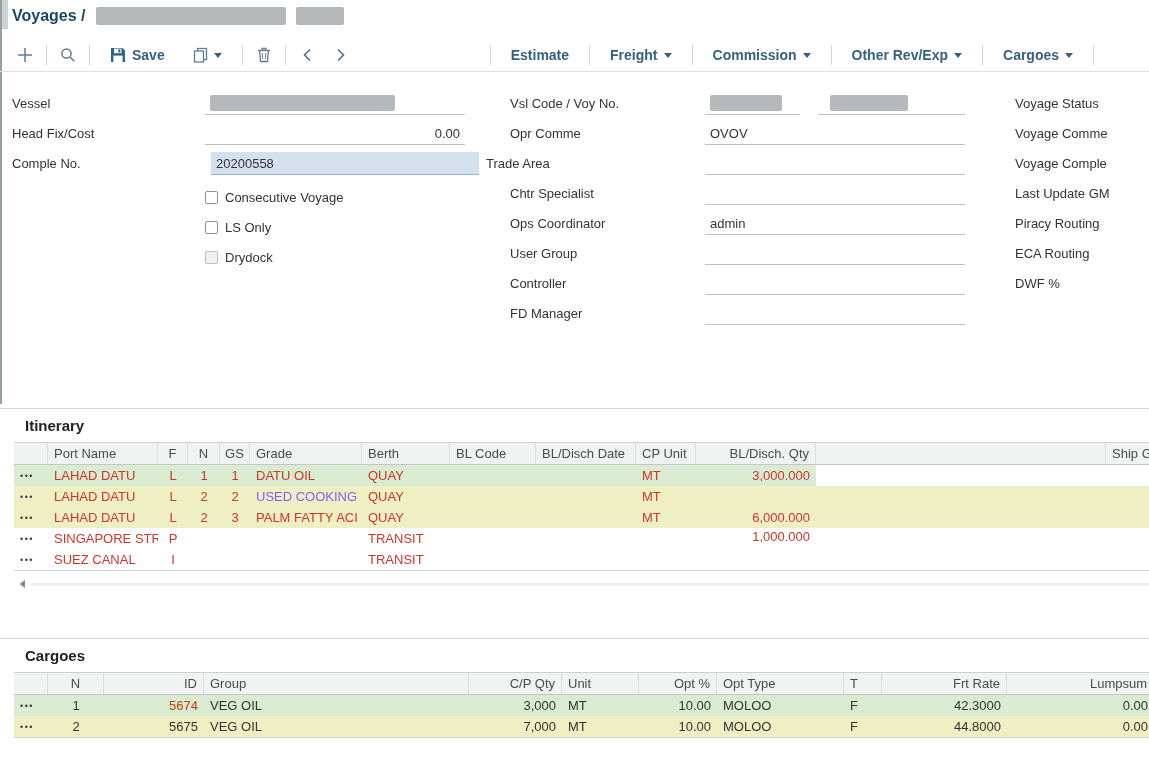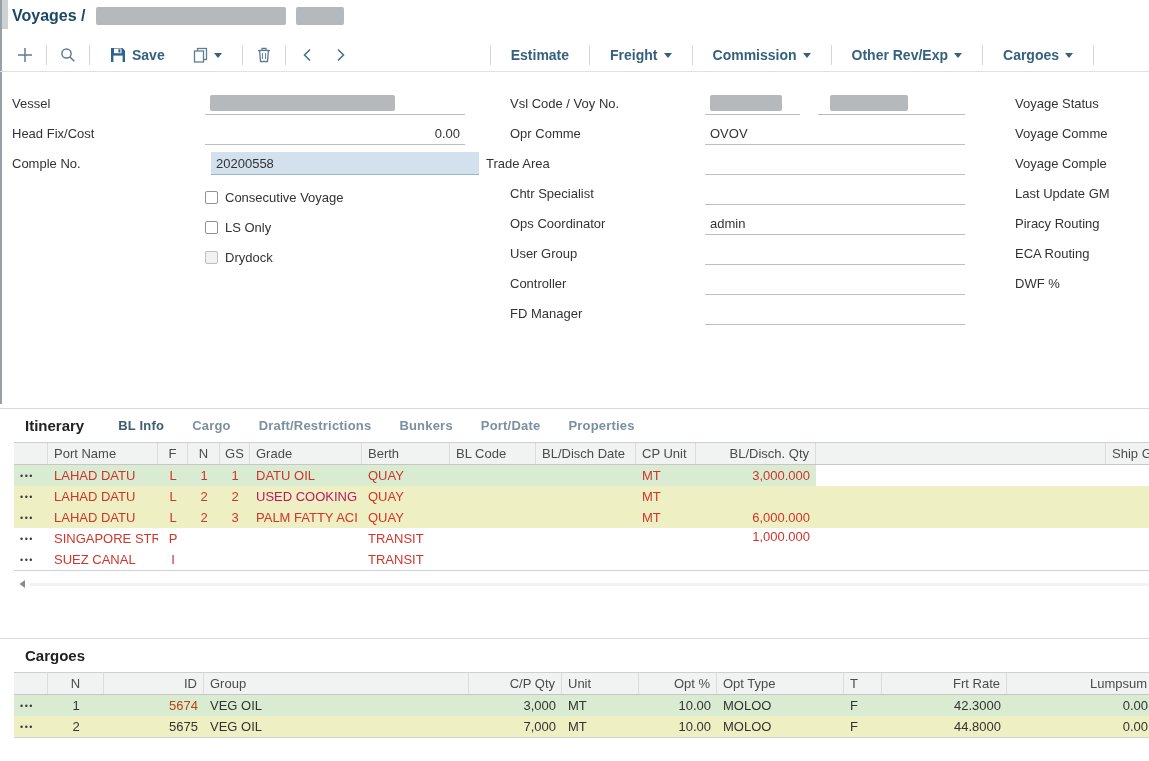--- a/index.html
+++ b/index.html
@@ -35,21 +35,21 @@
   .ffield.right { justify-content: flex-end; }
   .ffield.highlight { background: #d3e0ed; border-bottom-color: #9db3c6; }
   .cb-row { position: absolute; display: flex; align-items: center; gap: 7px; height: 18px;
     cursor: pointer; font-size: 13px; color: #333; white-space: nowrap; }
   .cb-box { width: 13px; height: 13px; border: 1px solid #8f9294; background: #fff; border-radius: 2px; flex: 0 0 auto; }
   .cb-box.disabled { border-color: #bcbfc1; background: #f1f1f1; }
 
   
   .itinerary-section { position: absolute; left: 0; top: 408px; width: 1149px; border-top: 1px solid #d9d9d9; background: #fff; }
   .cargoes-section { position: absolute; left: 0; top: 638px; width: 1149px; border-top: 1px solid #d9d9d9; background: #fff; }
-  .sec-head { display: flex; align-items: center; height: 33px; padding-left: 25px; }
+  .sec-head { display: flex; align-items: center; height: 33px; padding-left: 25px; gap: 24px; }
   .sec-title { font-size: 15px; font-weight: 700; color: #222; margin-right: 34px; }
   .tabs { display: flex; gap: 28px; align-items: center; }
   .tab { font-size: 13px; font-weight: 700; color: #7b90a1; cursor: pointer; letter-spacing: .2px; white-space: nowrap; }
   .tab.active { color: #3f5d73; }
 
   
   .grid { width: 1135px; margin-left: 14px; overflow: hidden; font-size: 13px; border-bottom: 1px solid #d2d2d2; }
   .grid-header { display: flex; height: 23px; background: #f1f2f2; border-top: 1px solid #cfcfcf;
     border-bottom: 1px solid #c6c6c6; color: #4b4b4b; flex-wrap: nowrap; }
   .gh-cell { flex: 0 0 auto; display: flex; align-items: center; padding: 0 6px;
@@ -225,28 +225,20 @@
   <div class="flabel" style="left:1015px; top:122px;">Voyage Comme</div>
   <div class="flabel" style="left:1015px; top:152px;">Voyage Comple</div>
   <div class="flabel" style="left:1015px; top:182px;">Last Update GM</div>
   <div class="flabel" style="left:1015px; top:212px;">Piracy Routing</div>
   <div class="flabel" style="left:1015px; top:242px;">ECA Routing</div>
   <div class="flabel" style="left:1015px; top:272px;">DWF %</div>
 
   <div class="itinerary-section">
     <div class="sec-head">
       <span class="sec-title">Itinerary</span>
-      <div class="tabs">
-        <span class="tab active">BL Info</span>
-        <span class="tab">Cargo</span>
-        <span class="tab">Draft/Restrictions</span>
-        <span class="tab">Bunkers</span>
-        <span class="tab">Port/Date</span>
-        <span class="tab">Properties</span>
-      </div>
     </div>
     <div class="grid" id="itin-grid">
         <div class="grid-header">
           <div class="gh-cell" style="width: 34px; justify-content: flex-start;"></div>
           <div class="gh-cell" style="width: 110px; justify-content: flex-start;">Port Name</div>
           <div class="gh-cell" style="width: 30px; justify-content: center;">F</div>
           <div class="gh-cell" style="width: 32px; justify-content: center;">N</div>
           <div class="gh-cell" style="width: 30px; justify-content: center;">GS</div>
           <div class="gh-cell" style="width: 112px; justify-content: flex-start;">Grade</div>
           <div class="gh-cell" style="width: 88px; justify-content: flex-start;">Berth</div>
@@ -271,21 +263,21 @@
           <div class="g-cell" style="width: 120px; justify-content: flex-end; color: rgb(207, 53, 43);">3,000.000</div>
           <div class="g-cell" style="width: 290px; justify-content: flex-start; color: rgb(207, 53, 43); background: rgb(255, 255, 255);"></div>
           <div class="g-cell" style="width: 120px; justify-content: flex-start; color: rgb(207, 53, 43); background: rgb(255, 255, 255);"></div>
         </div>
         <div class="grid-row" style="background: rgb(238, 240, 195);">
           <div class="g-cell dots-cell" style="width: 34px; justify-content: flex-start;">•••</div>
           <div class="g-cell" style="width: 110px; justify-content: flex-start; color: rgb(207, 53, 43);">LAHAD DATU</div>
           <div class="g-cell" style="width: 30px; justify-content: center; color: rgb(207, 53, 43);">L</div>
           <div class="g-cell" style="width: 32px; justify-content: center; color: rgb(207, 53, 43);">2</div>
           <div class="g-cell" style="width: 30px; justify-content: center; color: rgb(207, 53, 43);">2</div>
-          <div class="g-cell" style="width: 112px; justify-content: flex-start; color: #be185d;">USED COOKING</div>
+          <div class="g-cell" style="width: 112px; justify-content: flex-start; color: #8b5cf6;">USED COOKING</div>
           <div class="g-cell" style="width: 88px; justify-content: flex-start; color: rgb(207, 53, 43);">QUAY</div>
           <div class="g-cell" style="width: 86px; justify-content: flex-start; color: rgb(207, 53, 43);"></div>
           <div class="g-cell" style="width: 100px; justify-content: flex-start; color: rgb(207, 53, 43);"></div>
           <div class="g-cell" style="width: 60px; justify-content: flex-start; color: rgb(207, 53, 43);">MT</div>
           <div class="g-cell" style="width: 120px; justify-content: flex-end; color: rgb(207, 53, 43); margin-top: 40px;">1,000.000</div>
           <div class="g-cell" style="width: 290px; justify-content: flex-start; color: rgb(207, 53, 43);"></div>
           <div class="g-cell" style="width: 120px; justify-content: flex-start; color: rgb(207, 53, 43);"></div>
         </div>
         <div class="grid-row" style="background: rgb(238, 240, 195);">
           <div class="g-cell dots-cell" style="width: 34px; justify-content: flex-start;">•••</div>

